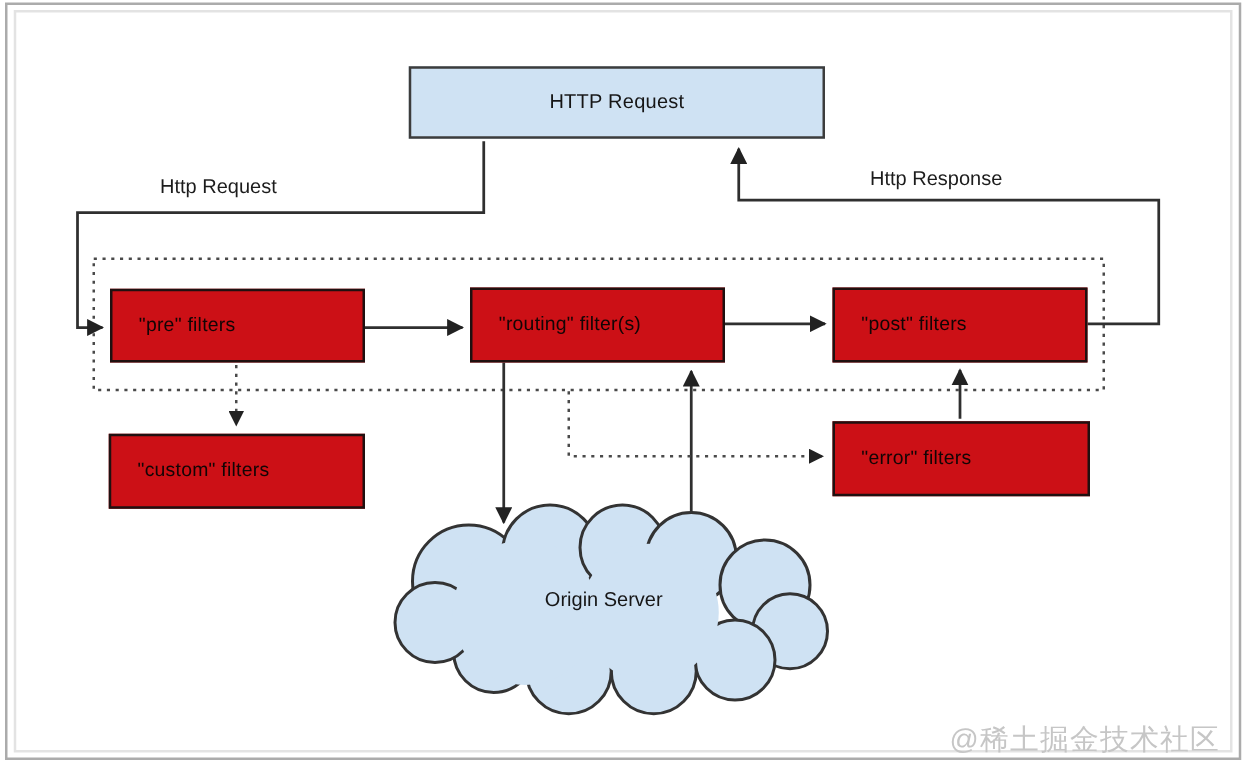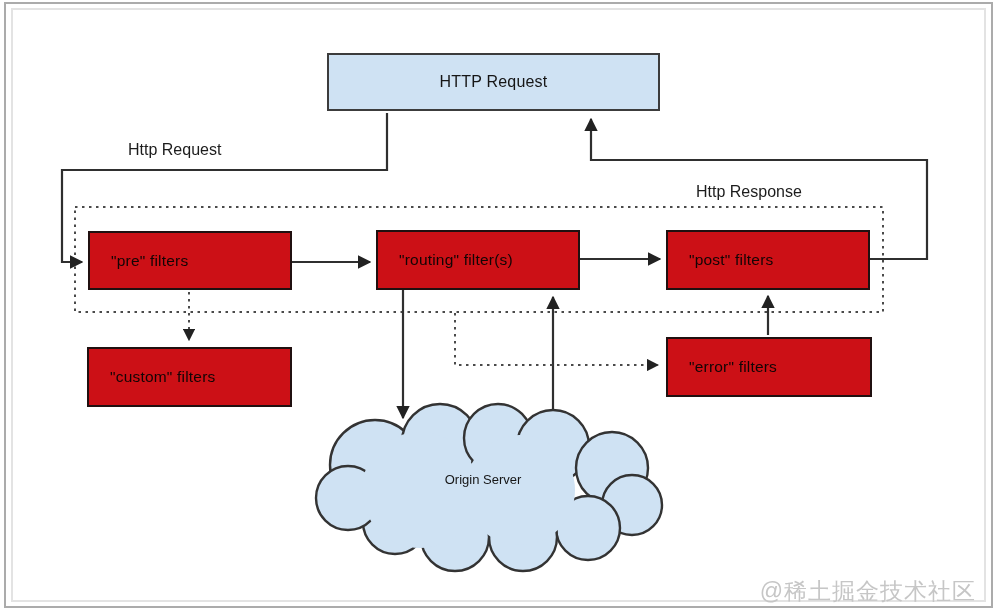--- a/index.html
+++ b/index.html
@@ -25,21 +25,21 @@
     font-size:16px;color:#161616;
   }
   .red-box{
     background:#cc1016;border:2.5px solid #201010;padding-left:21px;
   }
   .edge-label{
     position:absolute;font-size:16px;color:#1c1c1c;white-space:nowrap;
   }
   .cloud-label{
     position:absolute;left:383px;top:472px;width:200px;text-align:center;
-    font-size:13px;color:#161616;
+    font-size:16px;color:#161616;
   }
   .watermark{
     position:absolute;right:21px;bottom:5px;font-size:23px;color:#c6c6c6;
     letter-spacing:1px;white-space:nowrap;
   }
 </style>
 </head>
 <body>
 
 <svg class="wires" viewBox="0 0 997 612" aria-hidden="true">
@@ -84,21 +84,21 @@
 
   <polyline points="455,313 455,365 658,365" fill="none" stroke="#4a4a4a" stroke-width="2" stroke-dasharray="2.5 4.5" marker-end="url(#arrow)"></polyline>
 </svg>
 
 <div class="node blue-box" style="left:327px;top:53px;width:333px;height:58px;">
   <span>HTTP Request</span>
 </div>
 
 <div class="edge-label" style="left:128px;top:141px;">Http Request</div>
 
-<div class="edge-label" style="left:696px;top:135px;margin-top:48px;">Http Response</div>
+<div class="edge-label" style="left:696px;top:135px;">Http Response</div>
 
 <div class="node red-box" style="left:88px;top:231px;width:204px;height:59px;">
   <span>"pre" filters</span>
 </div>
 
 <div class="node red-box" style="left:376px;top:230px;width:204px;height:60px;">
   <span>"routing" filter(s)</span>
 </div>
 
 <div class="node red-box" style="left:666px;top:230px;width:204px;height:60px;">

